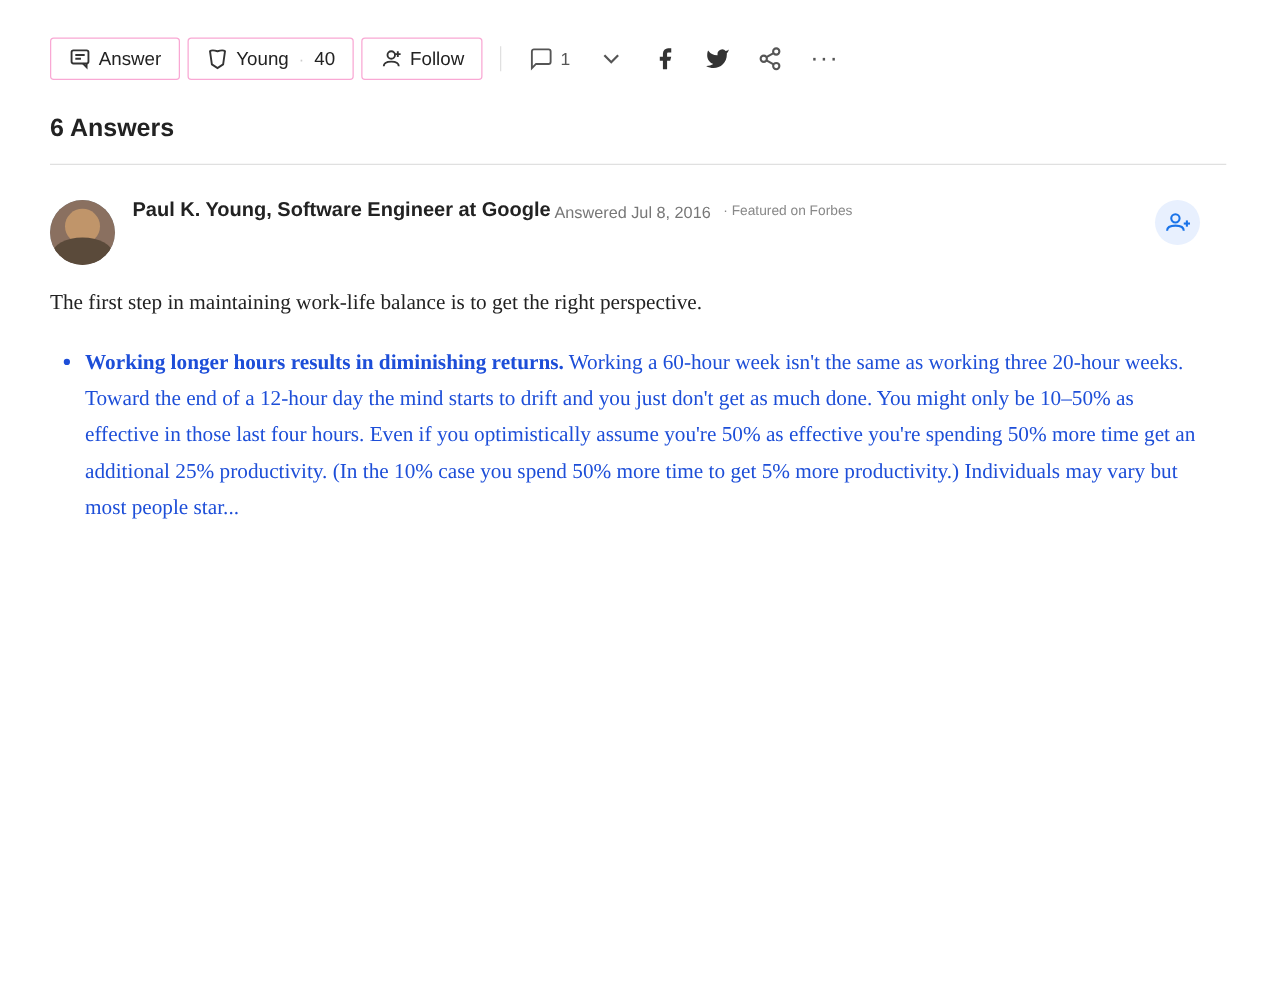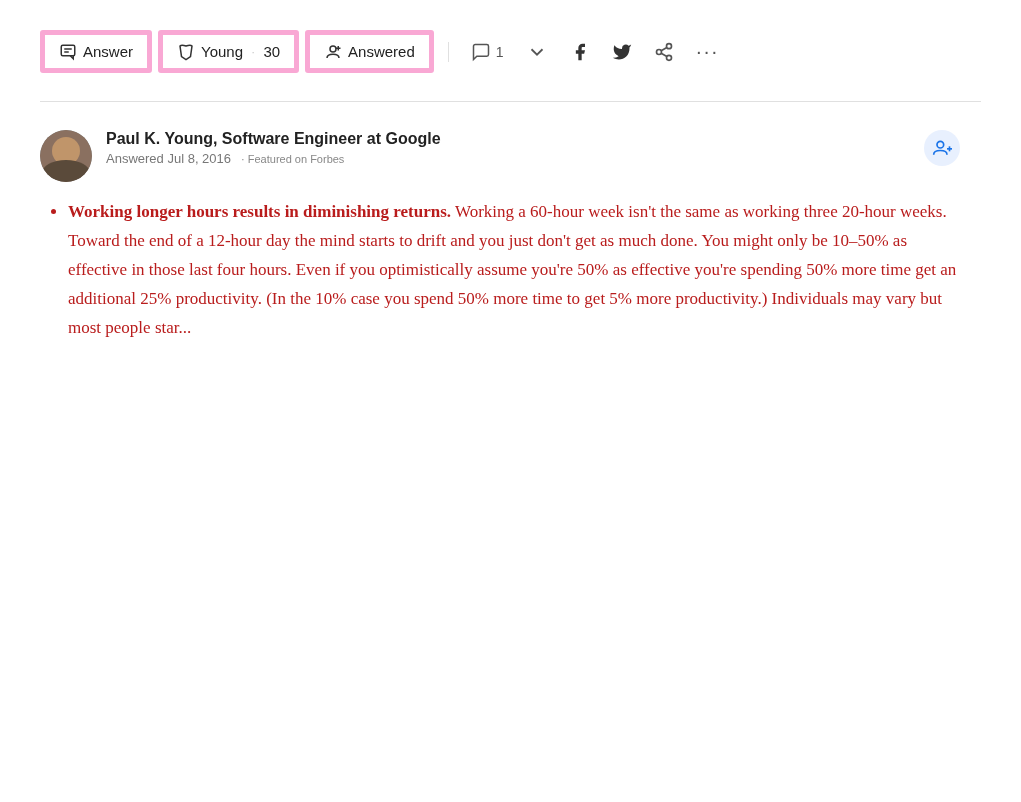--- a/index.html
+++ b/index.html
@@ -42,21 +42,21 @@
       color: #222;
       margin-bottom: 28px;
       flex-wrap: wrap;
     }
 
     .action-btn {
       display: inline-flex;
       align-items: center;
       gap: 6px;
       padding: 7px 14px;
-      border: 5px solid #f9a8d4;
+      border: 1px solid #f9a8d4;
       border-radius: 3px;
       cursor: pointer;
       font-size: 15px;
       font-family: -apple-system, BlinkMacSystemFont, 'Segoe UI', sans-serif;
       background: #fff;
       color: #222;
       font-weight: 500;
     }
 
     .action-divider {
@@ -127,21 +127,21 @@
       width: 52px;
       height: 52px;
       border-radius: 50%;
       background: #888;
       overflow: hidden;
       flex-shrink: 0;
     }
 
     .author-info {
       display: flex;
-      flex-direction: column;
+      flex-direction: row;
       gap: 3px;
     }
 
     .author-name {
       font-size: 16px;
       font-weight: 600;
       color: #222;
       font-family: -apple-system, BlinkMacSystemFont, 'Segoe UI', sans-serif;
     }
 
@@ -182,21 +182,21 @@
     }
 
     .answer-list {
       padding-left: 28px;
       margin-top: 10px;
     }
 
     .answer-list li {
       font-size: 17px;
       line-height: 1.7;
-      color: #b91c1c;
+      color: #1d4ed8;
       font-family: Georgia, serif;
       margin-bottom: 0;
     }
 
     .answer-list li strong {
       font-weight: 700;
     }
 
     
     .svg-icon {
@@ -226,33 +226,33 @@
     </button>
 
     <button class="action-btn">
       <span>
         <svg class="svg-icon" width="18" height="18" viewBox="0 0 24 24" fill="none" stroke="#333" stroke-width="2">
           <path d="M4 4 Q6 2 12 4 Q18 2 20 4 L18 18 Q12 22 12 22 Q12 22 6 18 Z"></path>
         </svg>
       </span>
       <span>Young</span>
       <span class="action-divider">·</span>
-      <span>30</span>
+      <span>40</span>
     </button>
 
     <button class="action-btn">
       <span>
         <svg class="svg-icon" width="18" height="18" viewBox="0 0 24 24" fill="none" stroke="#333" stroke-width="2">
           <circle cx="12" cy="8" r="4"></circle>
           <path d="M4 20 Q4 15 12 15 Q20 15 20 20"></path>
           <line x1="19" y1="4" x2="19" y2="10"></line>
           <line x1="16" y1="7" x2="22" y2="7"></line>
         </svg>
       </span>
-      <span>Answered</span>
+      <span>Follow</span>
     </button>
 
     <div class="action-separator"></div>
 
     <span class="comment-count icon-btn">
       <svg class="svg-icon" width="20" height="20" viewBox="0 0 24 24" fill="none" stroke="#555" stroke-width="1.8">
         <path d="M21 15a2 2 0 0 1-2 2H7l-4 4V5a2 2 0 0 1 2-2h14a2 2 0 0 1 2 2z"></path>
       </svg>
       <span>1</span>
     </span>
@@ -285,20 +285,21 @@
       </svg>
     </span>
 
     <span class="icon-btn">
       <span style="font-size:20px; letter-spacing:1px; color:#555;">···</span>
     </span>
 
   </div>
 
   <div>
+    <h2 class="answers-header">6 Answers</h2>
     <hr class="answers-divider">
 
     <div class="answer-card">
 
       <div class="answer-author-row">
         <div class="author-left">
 
           <div class="avatar">
             <div style="width:52px;height:52px;border-radius:50%;background:#8a7060;position:relative;overflow:hidden;">
 
@@ -320,20 +321,21 @@
         <button class="follow-author-btn" title="Follow author">
           <svg width="20" height="20" viewBox="0 0 24 24" fill="none" stroke="#1a73e8" stroke-width="2">
             <circle cx="10" cy="8" r="4"></circle>
             <path d="M2 20 Q2 15 10 15 Q18 15 18 20"></path>
             <line x1="21" y1="10" x2="21" y2="16"></line>
             <line x1="18" y1="13" x2="24" y2="13"></line>
           </svg>
         </button>
       </div>
 
+      <p class="answer-text">The first step in maintaining work-life balance is to get the right perspective.</p>
 
       <ul class="answer-list">
         <li>
           <strong>Working longer hours results in diminishing returns.</strong><span> Working a 60-hour week isn't the same as working three 20-hour weeks. Toward the end of a 12-hour day the mind starts to drift and you just don't get as much done. You might only be 10–50% as effective in those last four hours. Even if you optimistically assume you're 50% as effective you're spending 50% more time get an additional 25% productivity. (In the 10% case you spend 50% more time to get 5% more productivity.) Individuals may vary but most people star...</span>
         </li>
       </ul>
 
     </div>
   </div>
 

